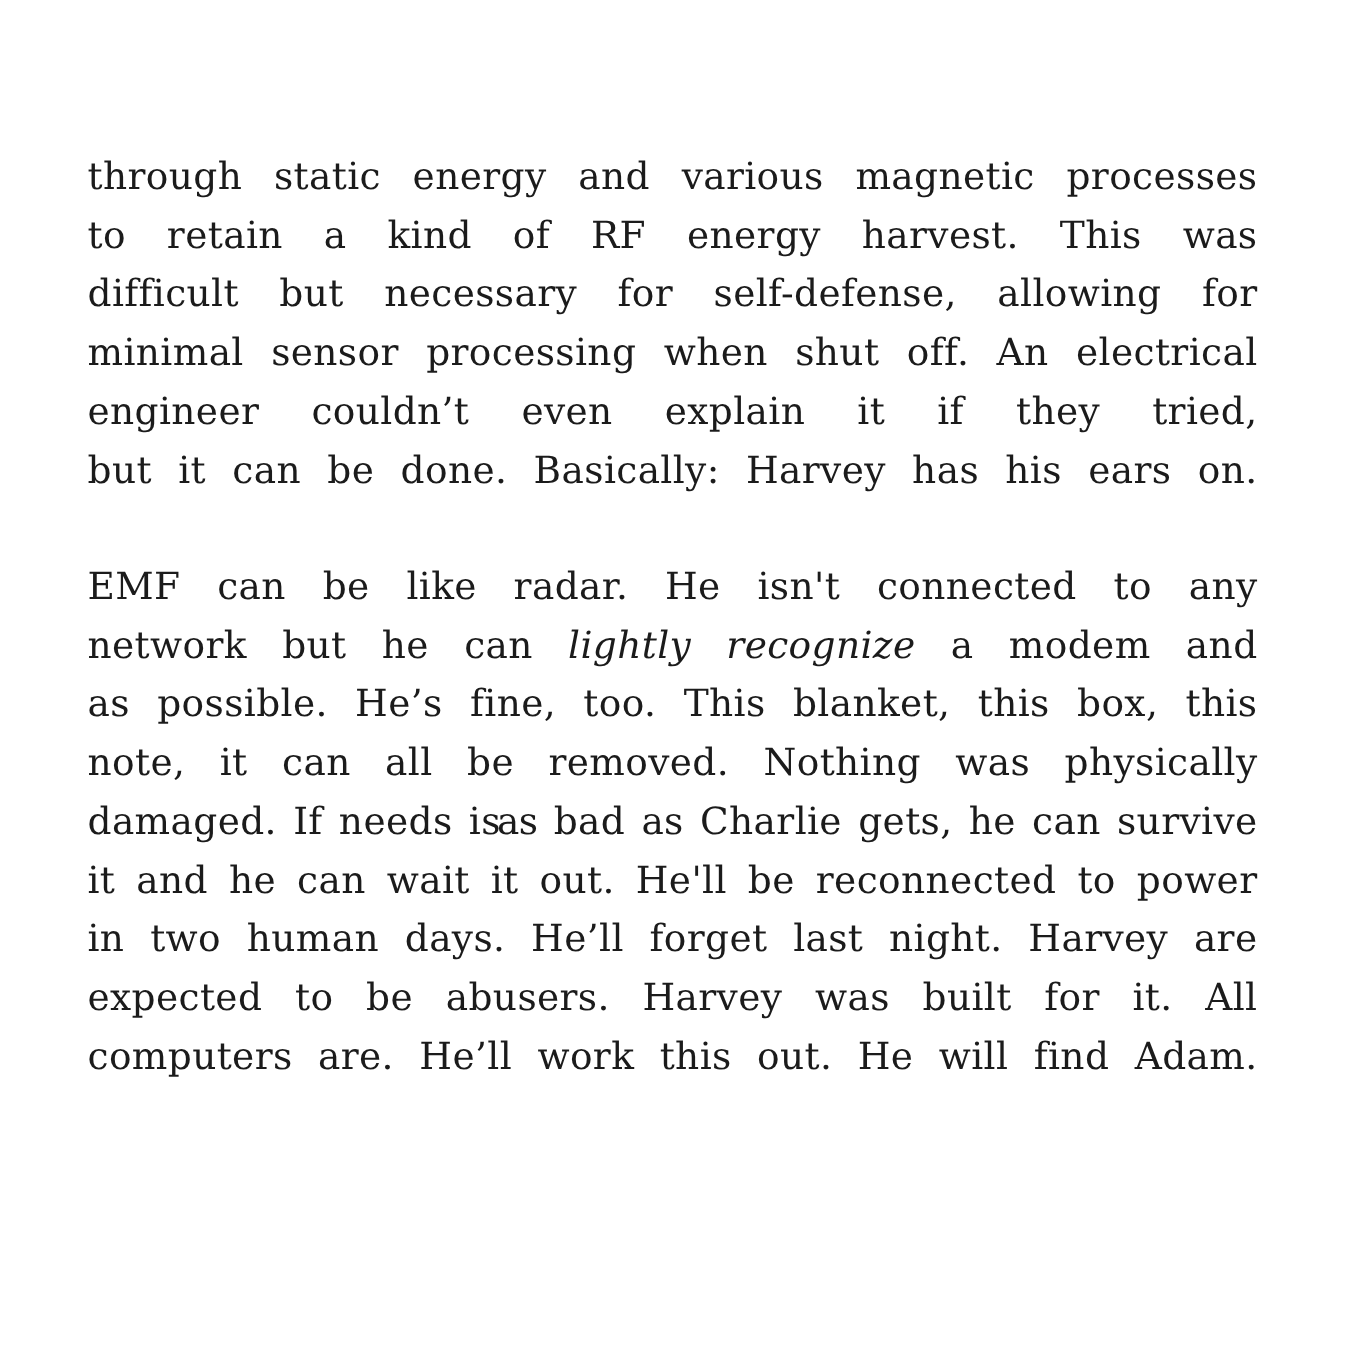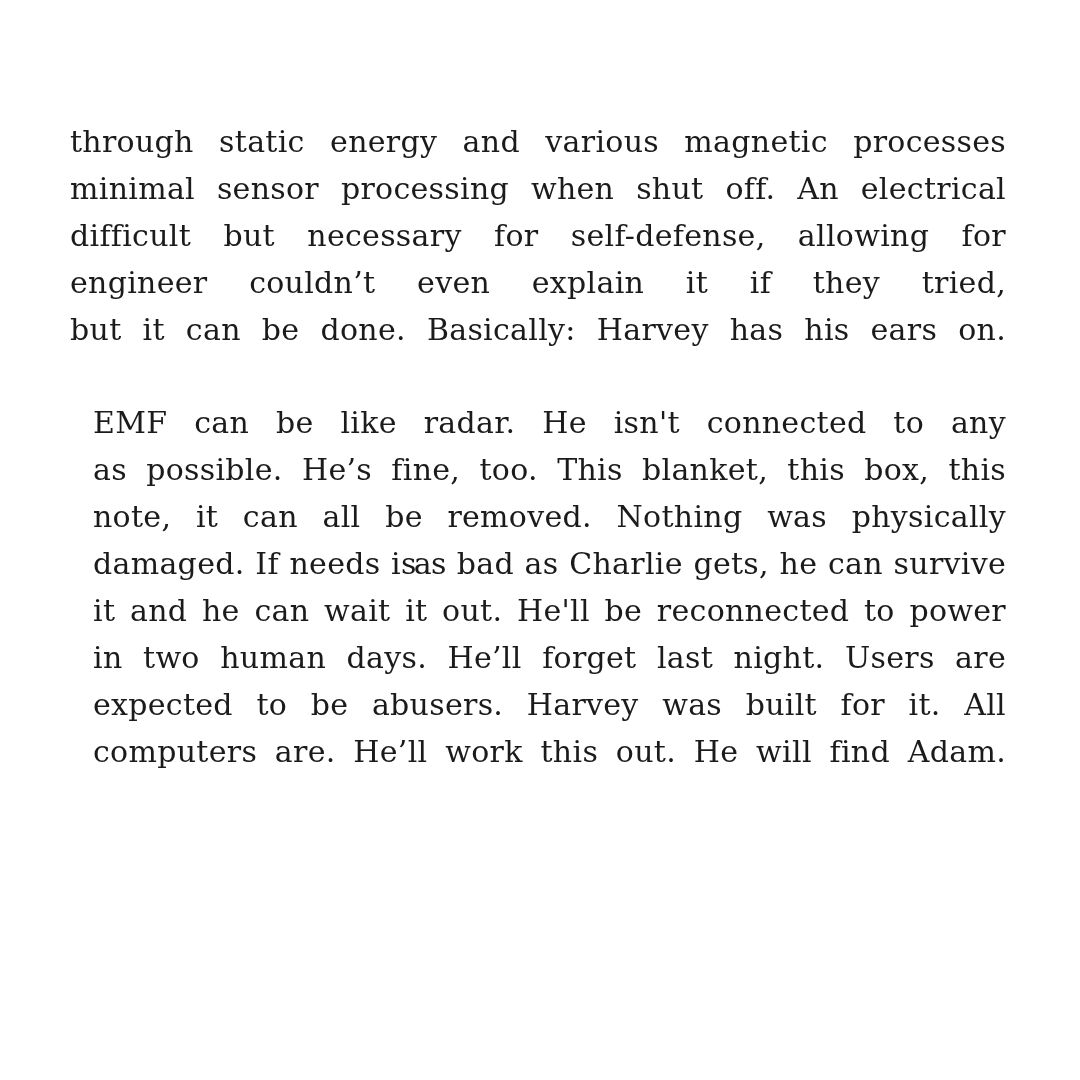--- a/index.html
+++ b/index.html
@@ -20,21 +20,20 @@
     position: absolute;
     left: 70px;
     top: 118px;
     width: 936px;
   }
   .para {
     margin: 0;
   }
   .para + .para {
     margin-top: 46px;
-    margin-left: 23px;
   }
   .line {
     font-size: 30px;
     line-height: 47px;
     letter-spacing: 0.3px;
     text-align: justify;
     
     text-align-last: justify;
   }
   .line span.it {
@@ -45,29 +44,31 @@
     letter-spacing: -0.5px;
   }
 </style>
 </head>
 <body>
 
 <div class="page">
   <div class="text-block">
       <div class="para">
         <div class="line"><span>through static energy and various magnetic processes</span></div>
+        <div class="line"><span>to retain a kind of RF energy harvest. This was</span></div>
+        <div class="line"><span>difficult but necessary for self-defense, allowing for</span></div>
         <div class="line"><span>minimal sensor processing when shut off. An electrical</span></div>
-        <div class="line"><span>difficult but necessary for self-defense, allowing for</span></div>
         <div class="line"><span>engineer couldn’t even explain it if they tried,</span></div>
         <div class="line"><span>but it can be done. Basically: Harvey has his ears on.</span></div>
       </div>
       <div class="para">
         <div class="line"><span>EMF can be like radar. He isn't connected to any</span></div>
+        <div class="line"><span>network but he can </span><span class="it">lightly recognize</span><span> a modem and</span></div>
         <div class="line"><span>as possible. He’s fine, too. This blanket, this box, this</span></div>
         <div class="line"><span>note, it can all be removed. Nothing was physically</span></div>
         <div class="line"><span>damaged. If needs is</span><span class="tight">as</span><span> bad as Charlie gets, he can survive</span></div>
         <div class="line"><span>it and he can wait it out. He'll be reconnected to power</span></div>
-        <div class="line"><span>in two human days. He’ll forget last night. Users are</span></div>
+        <div class="line"><span>in two human days. He’ll forget last night. Harvey are</span></div>
         <div class="line"><span>expected to be abusers. Harvey was built for it. All</span></div>
         <div class="line"><span>computers are. He’ll work this out. He will find Adam.</span></div>
       </div>
     </div>
 </div>
 
 </body></html>

